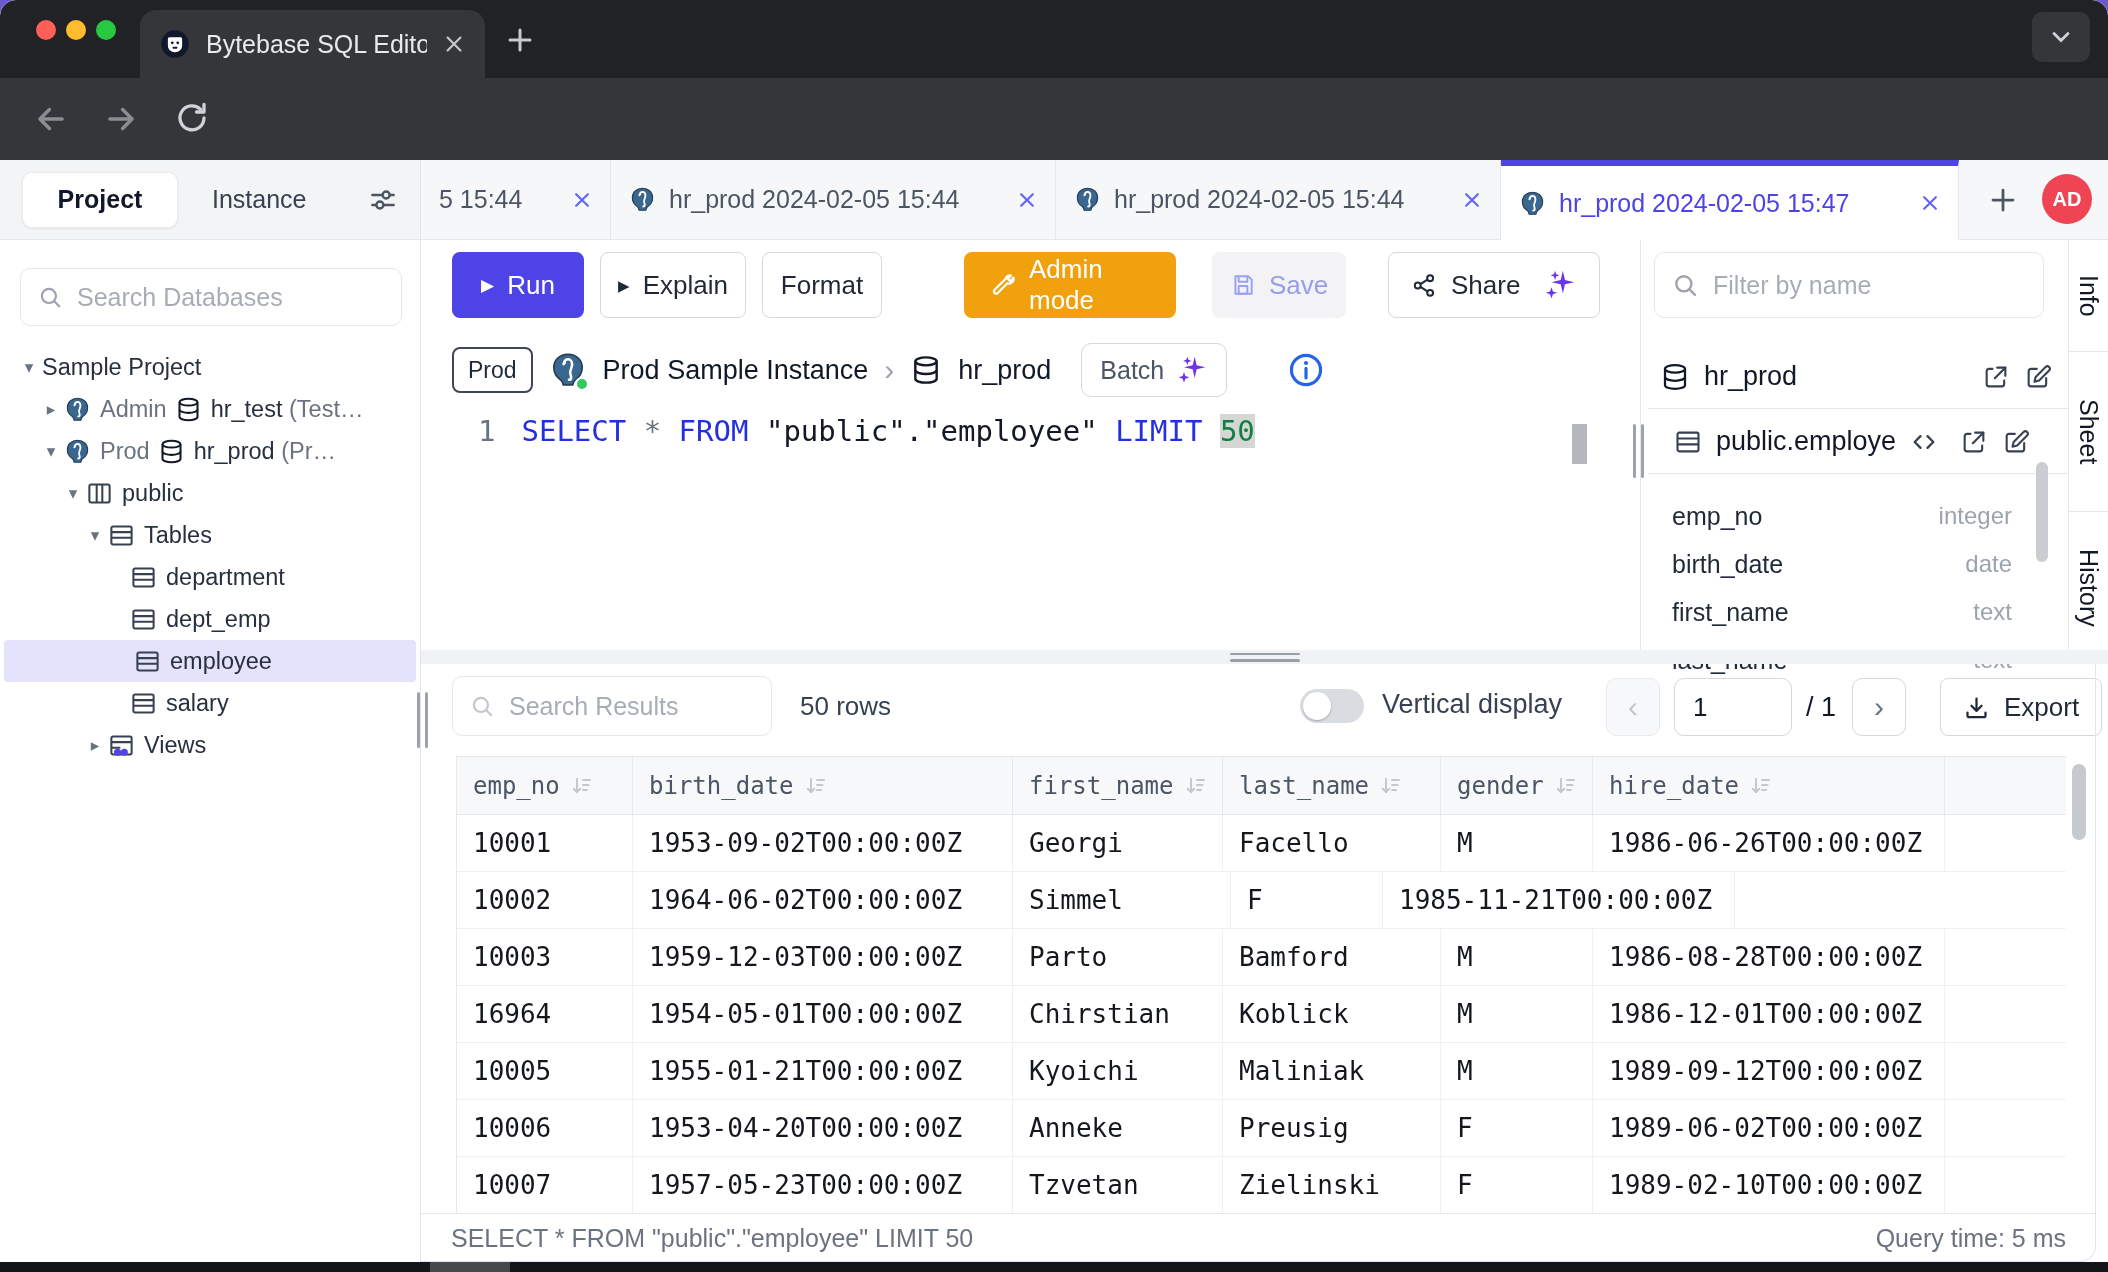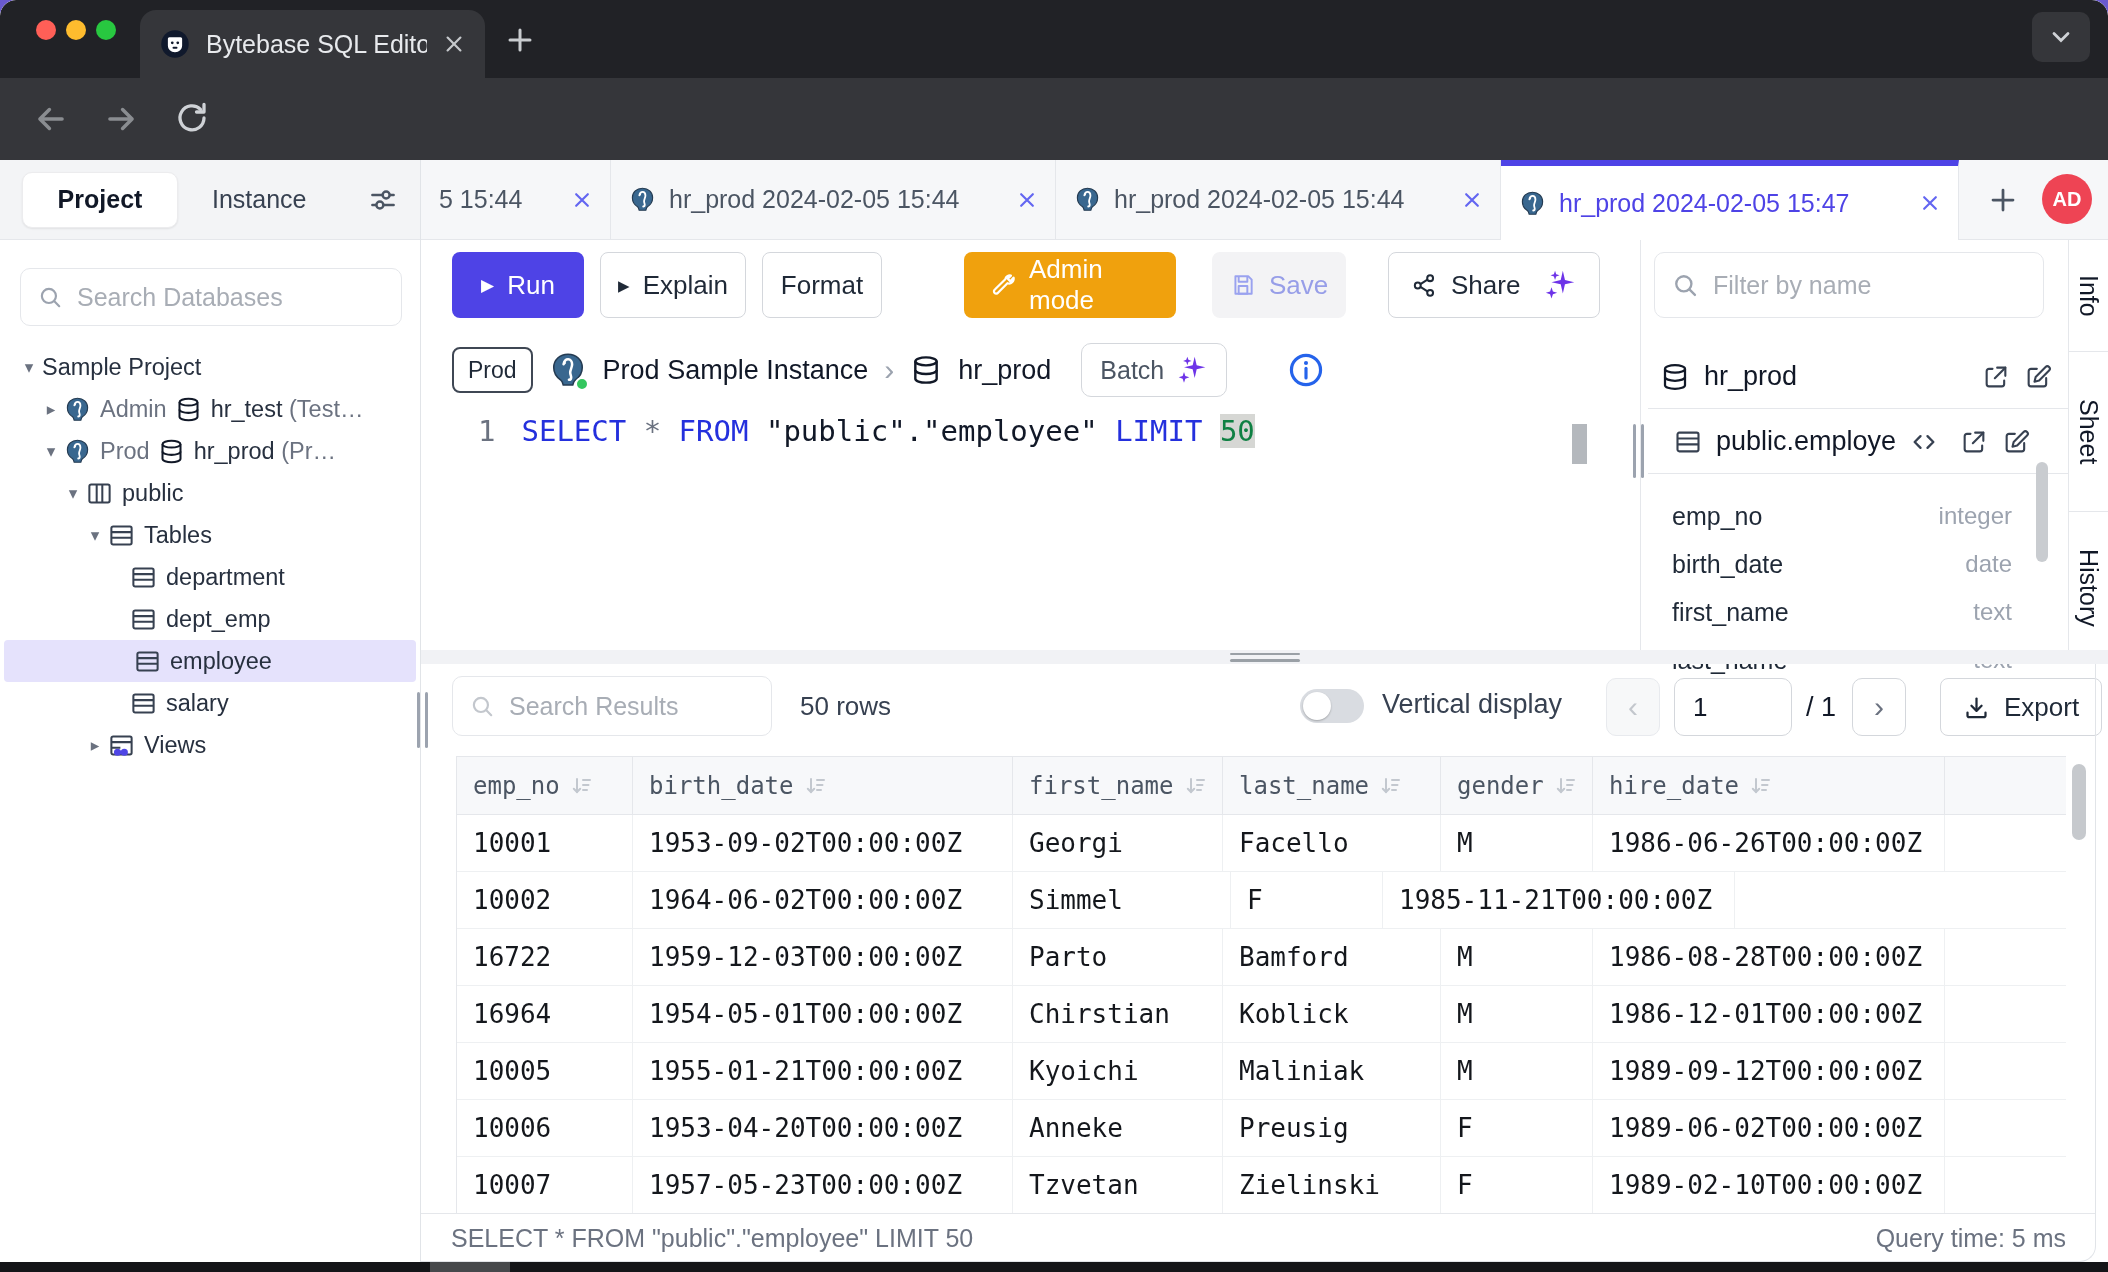--- a/index.html
+++ b/index.html
@@ -749,21 +749,21 @@
       </div>
       <div class="trw">
         <div class="td" style="width: 176px;">10002</div>
         <div class="td" style="width: 380px;">1964-06-02T00:00:00Z</div>
         <div class="td" style="width: 218px;">Simmel</div>
         <div class="td" style="width: 152px;">F</div>
         <div class="td" style="width: 352px;">1985-11-21T00:00:00Z</div>
         <div class="td fill"></div>
       </div>
       <div class="trw">
-        <div class="td" style="width: 176px;">16722</div>
+        <div class="td" style="width: 176px;">10003</div>
         <div class="td" style="width: 380px;">1959-12-03T00:00:00Z</div>
         <div class="td" style="width: 210px;">Parto</div>
         <div class="td" style="width: 218px;">Bamford</div>
         <div class="td" style="width: 152px;">M</div>
         <div class="td" style="width: 352px;">1986-08-28T00:00:00Z</div>
         <div class="td fill"></div>
       </div>
       <div class="trw">
         <div class="td" style="width: 176px;">16964</div>
         <div class="td" style="width: 380px;">1954-05-01T00:00:00Z</div>

